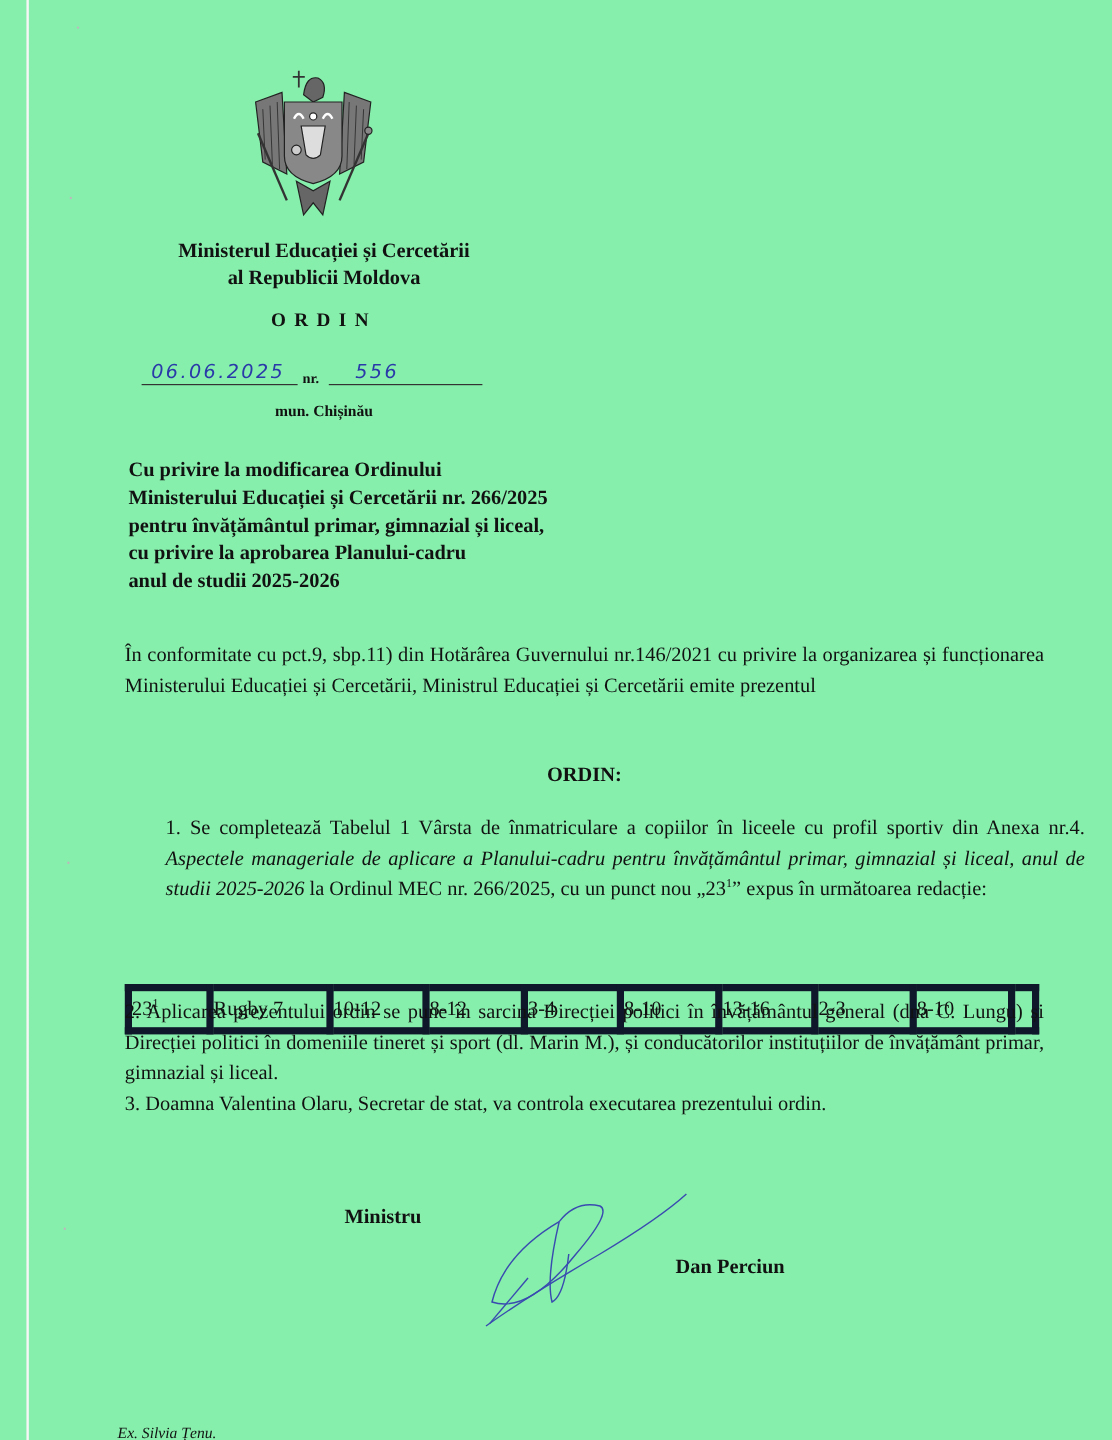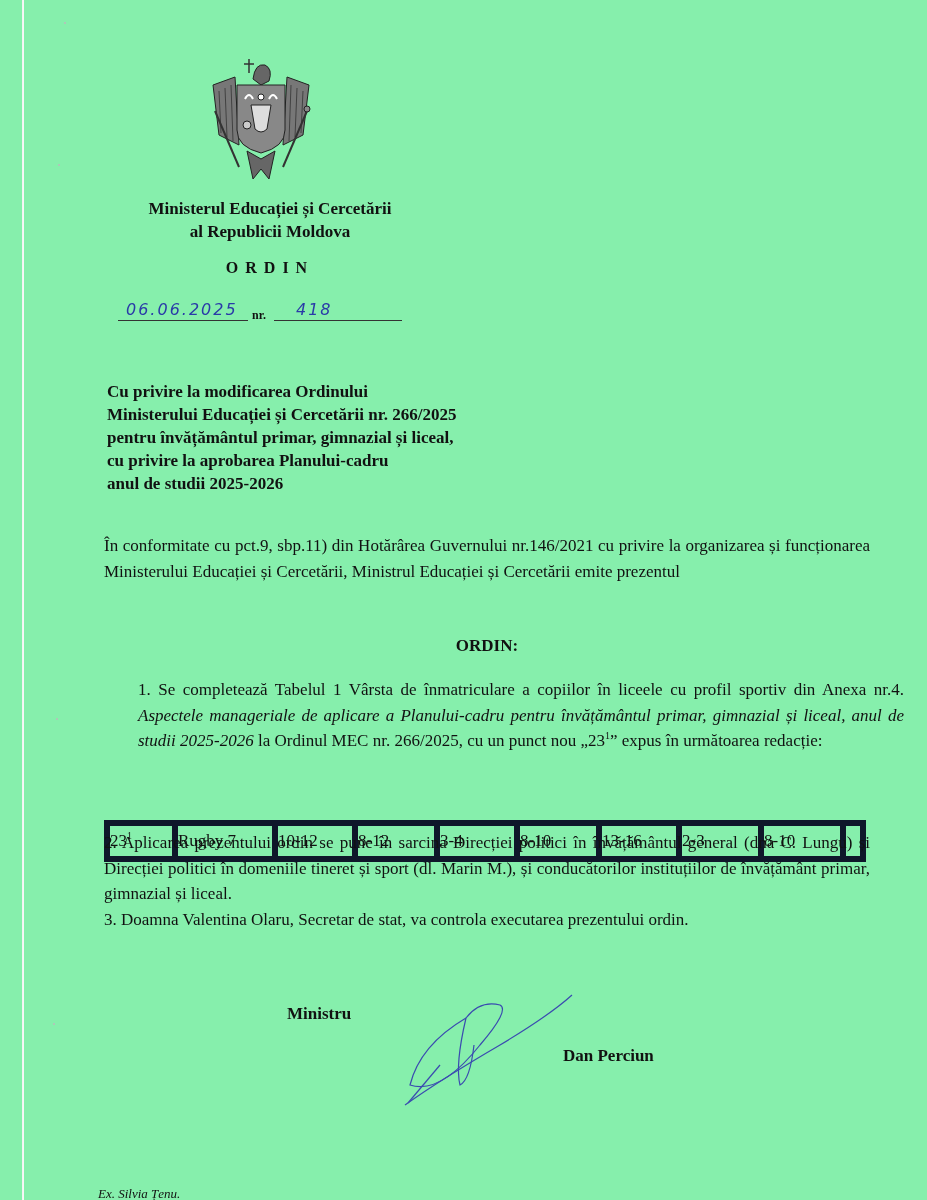--- a/index.html
+++ b/index.html
@@ -88,22 +88,23 @@
     <div>Ministerul Educației și Cercetării</div>
     <div>al Republicii Moldova</div>
   </div>
   <div class="ordin-head">ORDIN</div>
 
   <div class="date-line">
     <span class="date-hand">06.06.2025</span>
     <div class="date-rule"></div>
     <span class="nr-label">nr.</span>
     <div class="nr-rule"></div>
-    <span class="nr-hand">418</span>
+    <span class="nr-hand">556</span>
   </div>
+  <div class="city">mun. Chișinău</div>
 
   <div class="subject">
     <div>Cu privire la modificarea Ordinului</div>
     <div>Ministerului Educației și Cercetării nr. 266/2025</div>
     <div>pentru învățământul primar, gimnazial și liceal,</div>
     <div>cu privire la aprobarea Planului-cadru</div>
     <div>anul de studii 2025-2026</div>
   </div>
 
   <div class="para p-intro">În conformitate cu pct.9, sbp.11) din Hotărârea Guvernului nr.146/2021 cu privire la organizarea și funcționarea Ministerului Educației și Cercetării, Ministrul Educației și Cercetării emite prezentul</div>

